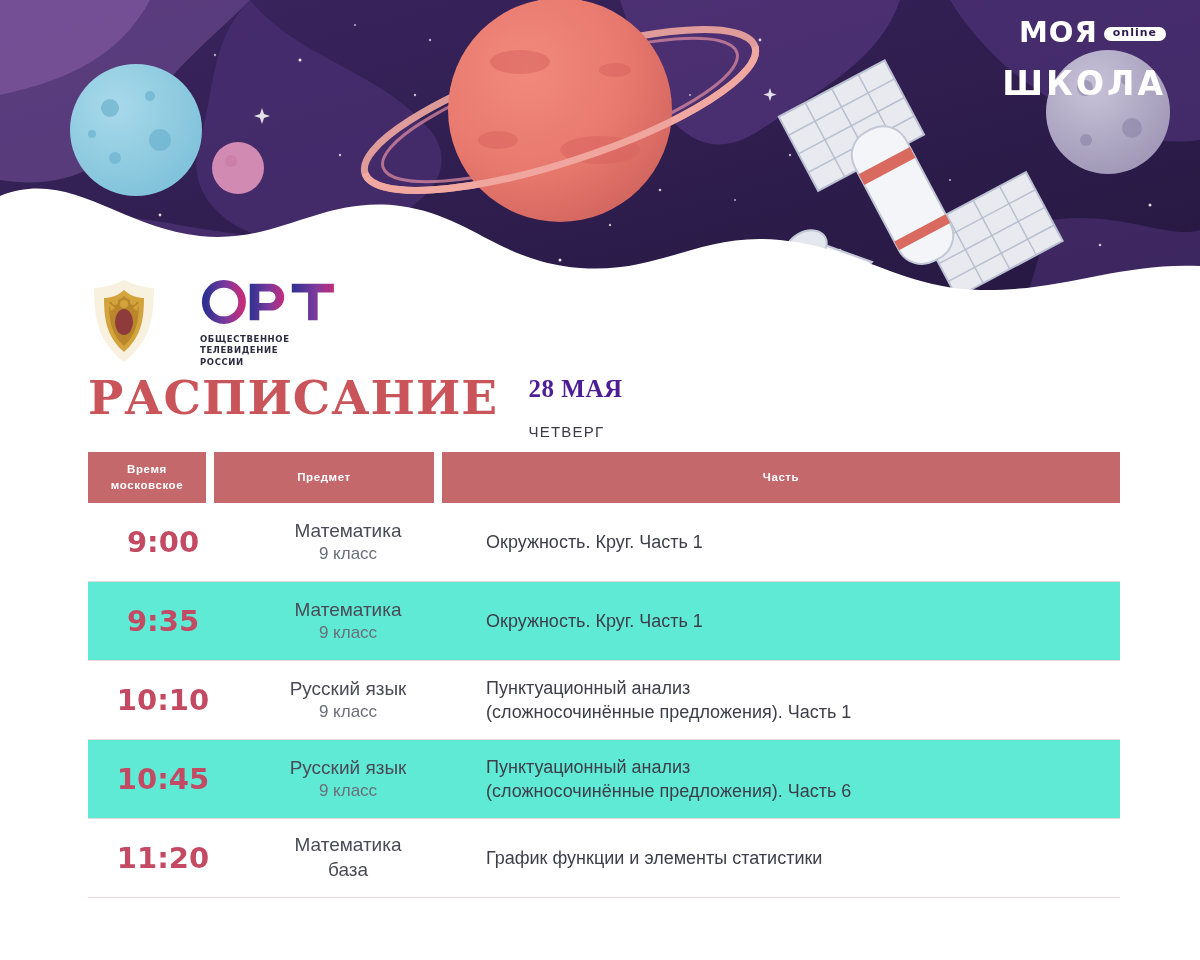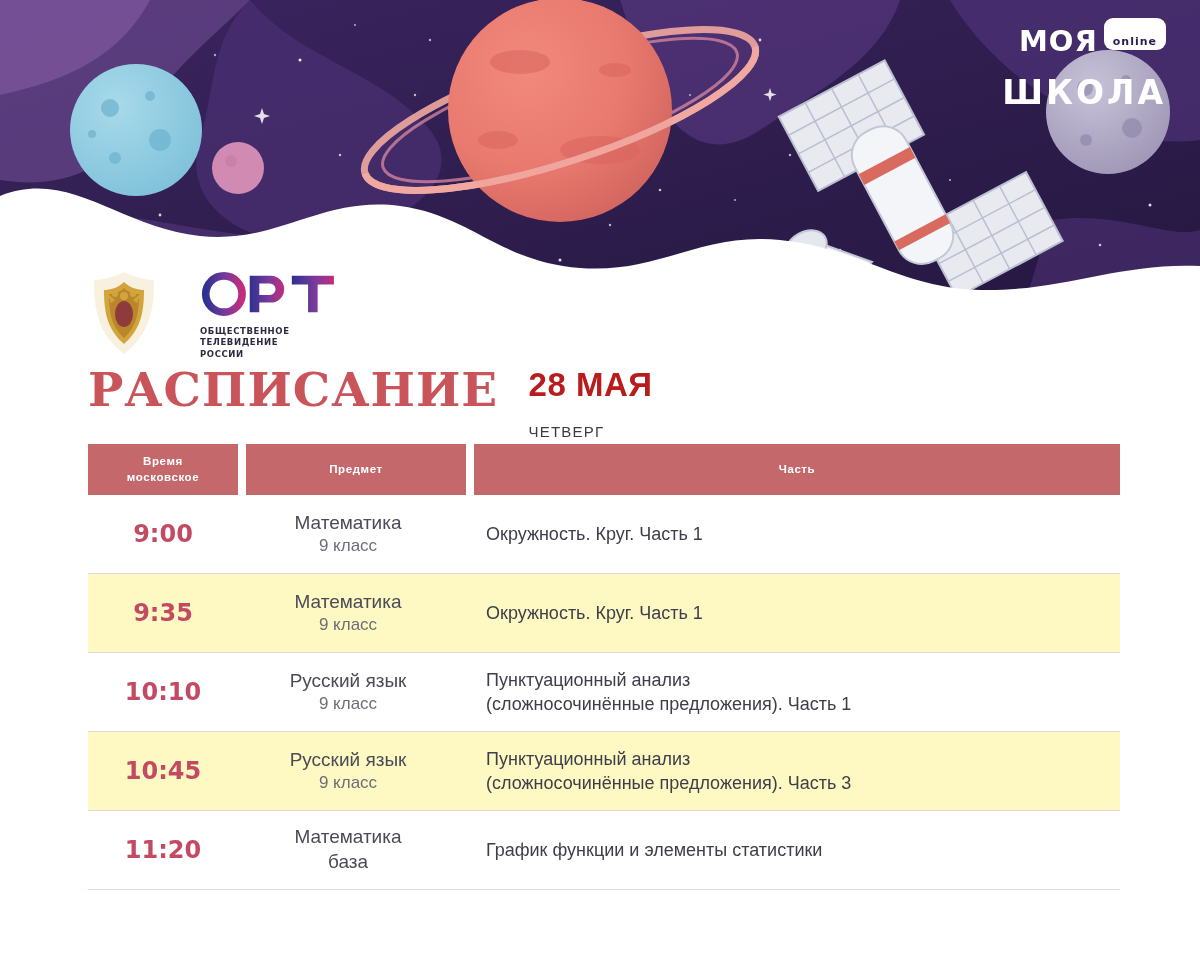--- a/index.html
+++ b/index.html
@@ -55,31 +55,31 @@
     font-family: "DejaVu Sans", sans-serif;
     margin-top: 20px;
   }
   .brand-online {
     display: inline-block;
     background: #ffffff;
     color: #2b1b4e;
     font-size: 11px;
     font-weight: bold;
     border-radius: 9px;
-    padding: 18px 9px 3px 9px;
+    padding: 0 9px 3px 9px;
     margin-left: 6px;
     vertical-align: 6px;
     font-family: "DejaVu Sans", sans-serif;
   }
 
   
   .content {
     position: absolute;
     left: 0;
-    top: 260px;
+    top: 268px;
     width: 1200px;
   }
 
   .logos-row {
     position: relative;
     height: 100px;
     margin-left: 88px;
   }
   .gerb {
     position: absolute;
@@ -124,24 +124,24 @@
     line-height: 1;
     vertical-align: top;
   }
   .title-date {
     display: inline-block;
     margin-left: 26px;
     vertical-align: top;
     padding-top: 2px;
   }
   .title-date-main {
-    font-family: Liberation Sans, sans-serif;
-    font-weight: bold;
-    font-size: 33px;
-    color: #b91c1c;
+    font-family: Liberation Serif, serif;
+    font-weight: bold;
+    font-size: 25px;
+    color: #4c1d95;
     letter-spacing: 0.5px;
     line-height: 1;
   }
   .title-date-sub {
     margin-top: 22px;
     font-size: 15px;
     color: #3a3a45;
     letter-spacing: 1.2px;
   }
 
@@ -163,36 +163,36 @@
     letter-spacing: 0.6px;
     text-align: center;
     padding: 10px 4px;
     line-height: 1.35;
     display: flex;
     align-items: center;
     justify-content: center;
     min-height: 42px;
     box-sizing: border-box;
   }
-  .th-time  { width: 150px; }
+  .th-time  { width: 118px; }
   .th-subj  { width: 220px; }
   .th-theme { flex: 1; }
 
   .row {
     display: flex;
     align-items: center;
     min-height: 78px;
     border-bottom: 1px solid #e6d6d8;
   }
-  .row.alt { background: #fef9c3; }
+  .row.alt { background: #5eead4; }
   .cell-time {
     width: 150px;
     text-align: center;
     color: #c44a63;
-    font-size: 24px;
+    font-size: 29px;
     font-weight: bold;
     font-family: "DejaVu Sans", sans-serif;
   }
   .cell-subj {
     width: 220px;
     text-align: center;
     color: #4b4b57;
     font-size: 19px;
     line-height: 1.3;
   }
@@ -464,21 +464,21 @@
       </div>
 
       <div class="row alt">
         <div class="cell-time">10:45</div>
         <div class="cell-subj">
           <div>Русский язык</div>
           <div class="grade">9 класс</div>
         </div>
         <div class="cell-theme">
           <div>Пунктуационный анализ</div>
-          <div>(сложносочинённые предложения). Часть 3</div>
+          <div>(сложносочинённые предложения). Часть 6</div>
         </div>
       </div>
 
       <div class="row">
         <div class="cell-time">11:20</div>
         <div class="cell-subj">
           <div>Математика</div>
           <div>база</div>
         </div>
         <div class="cell-theme">

